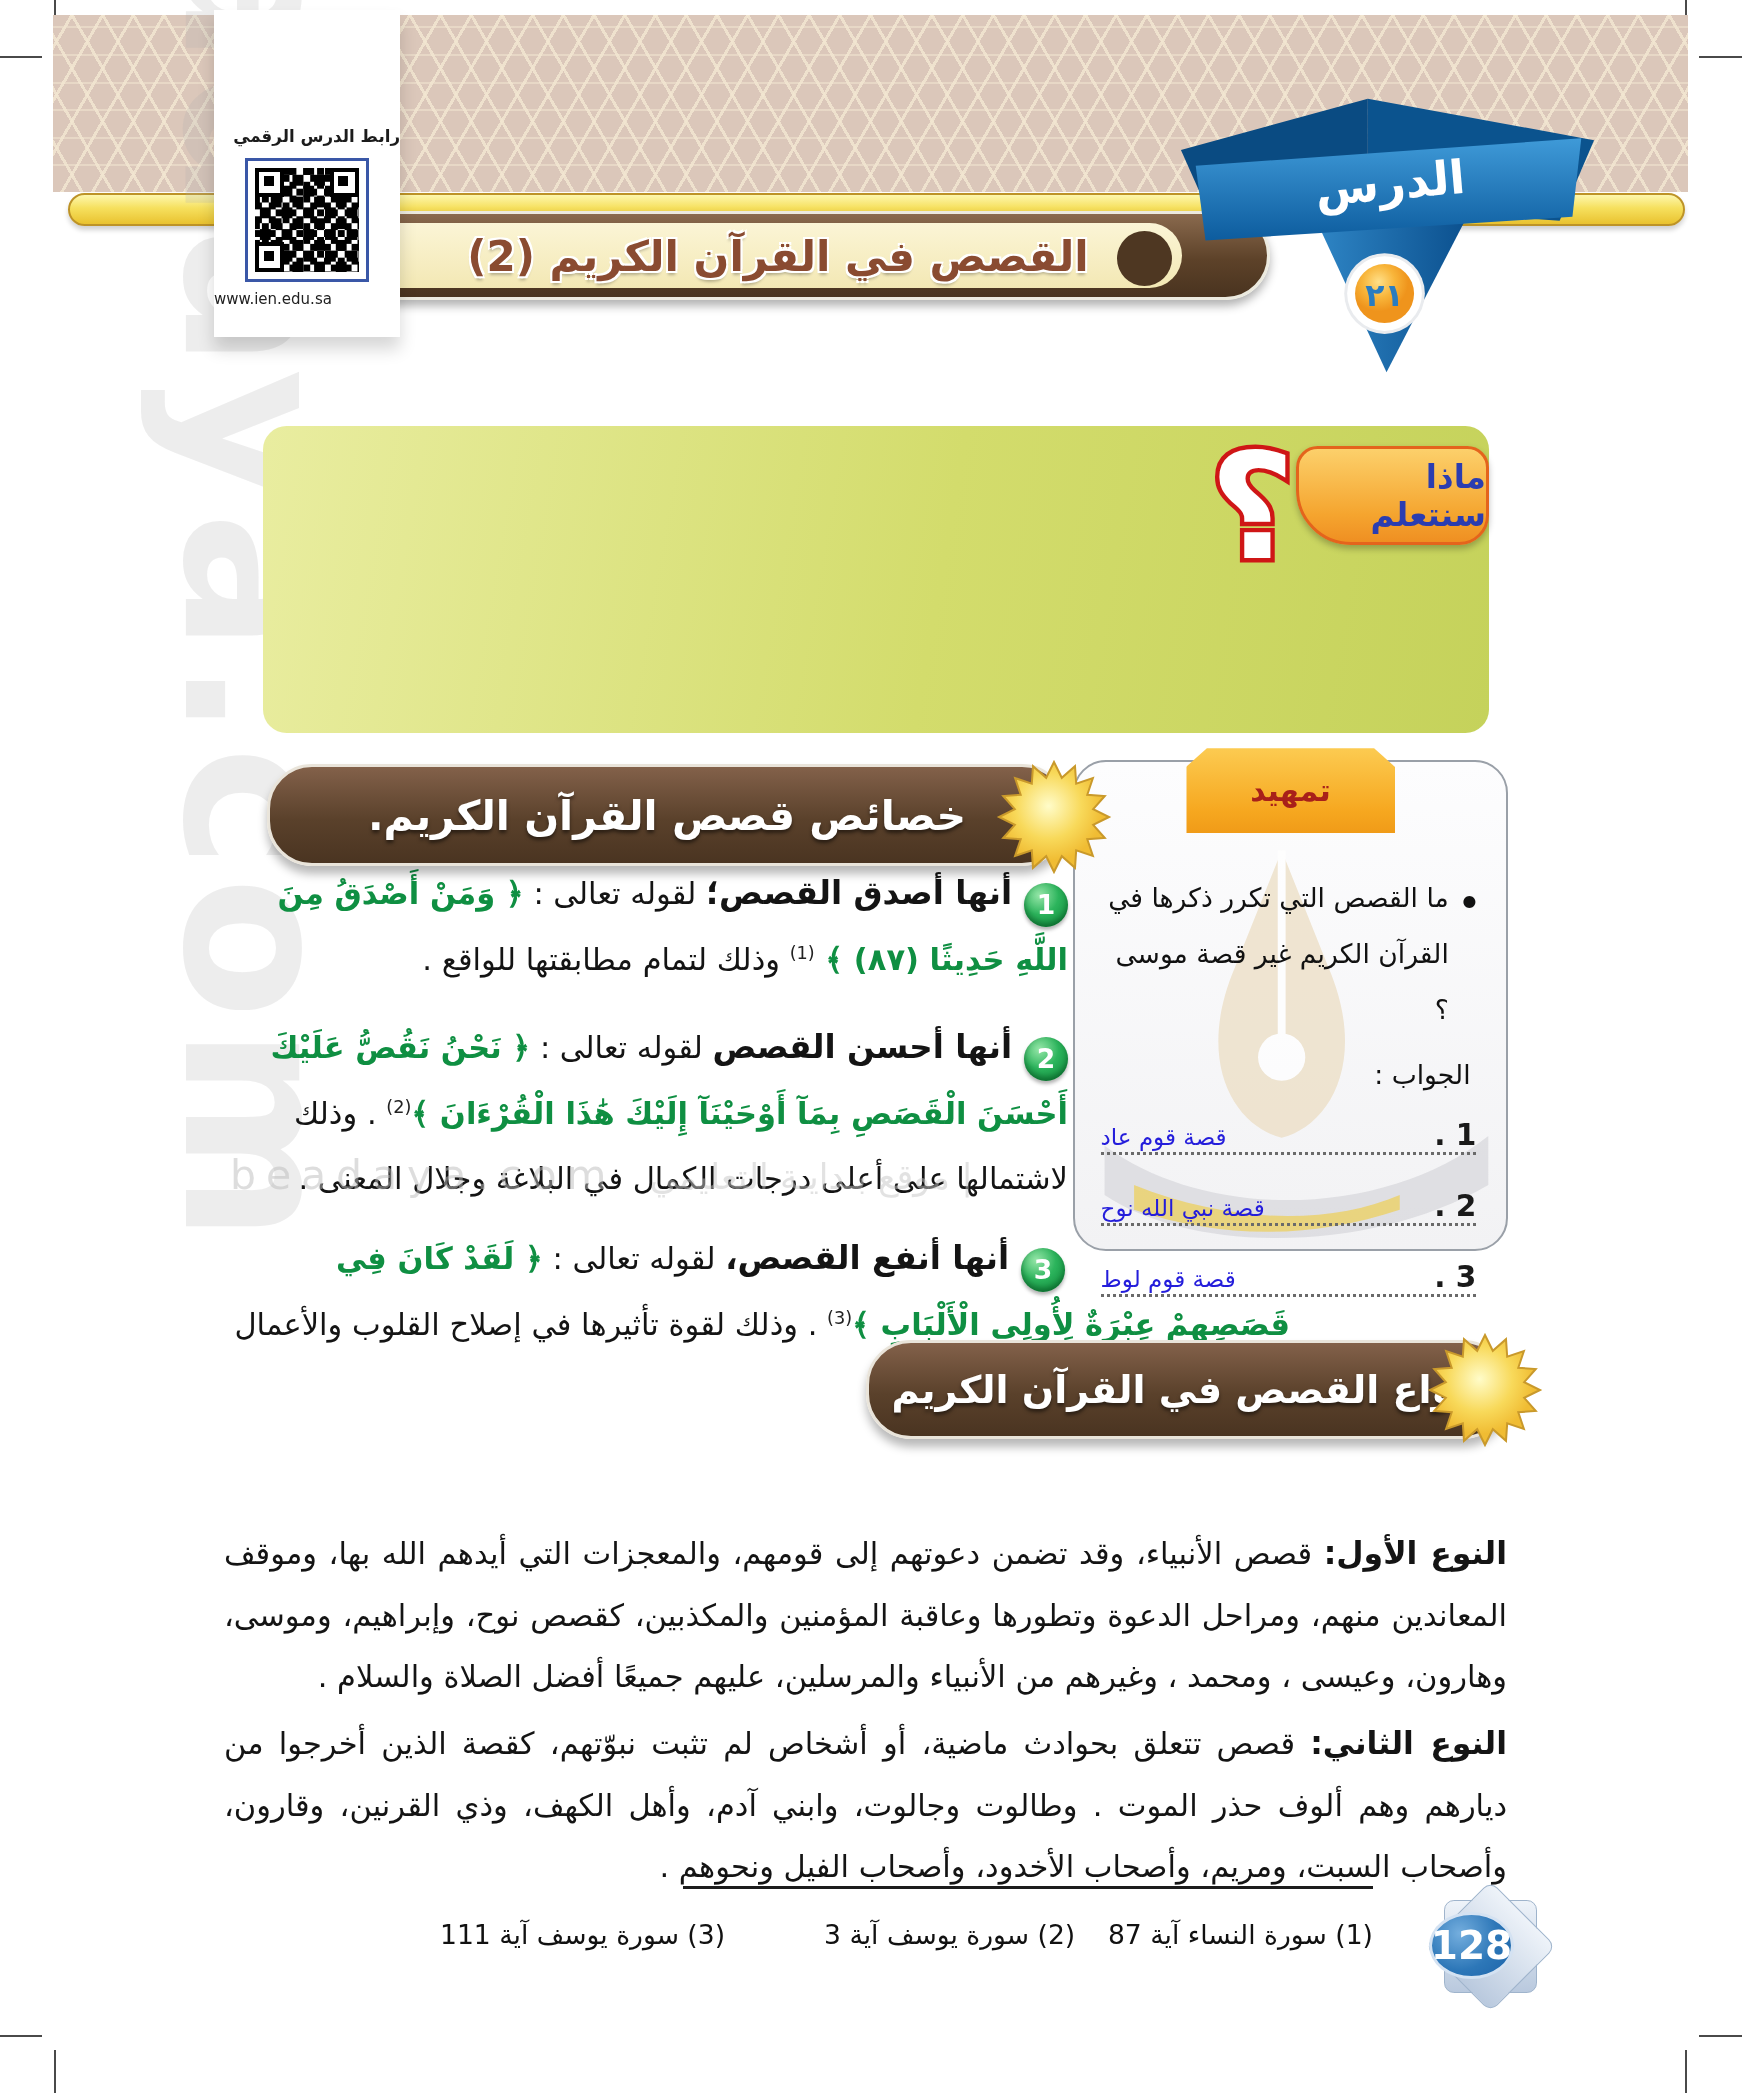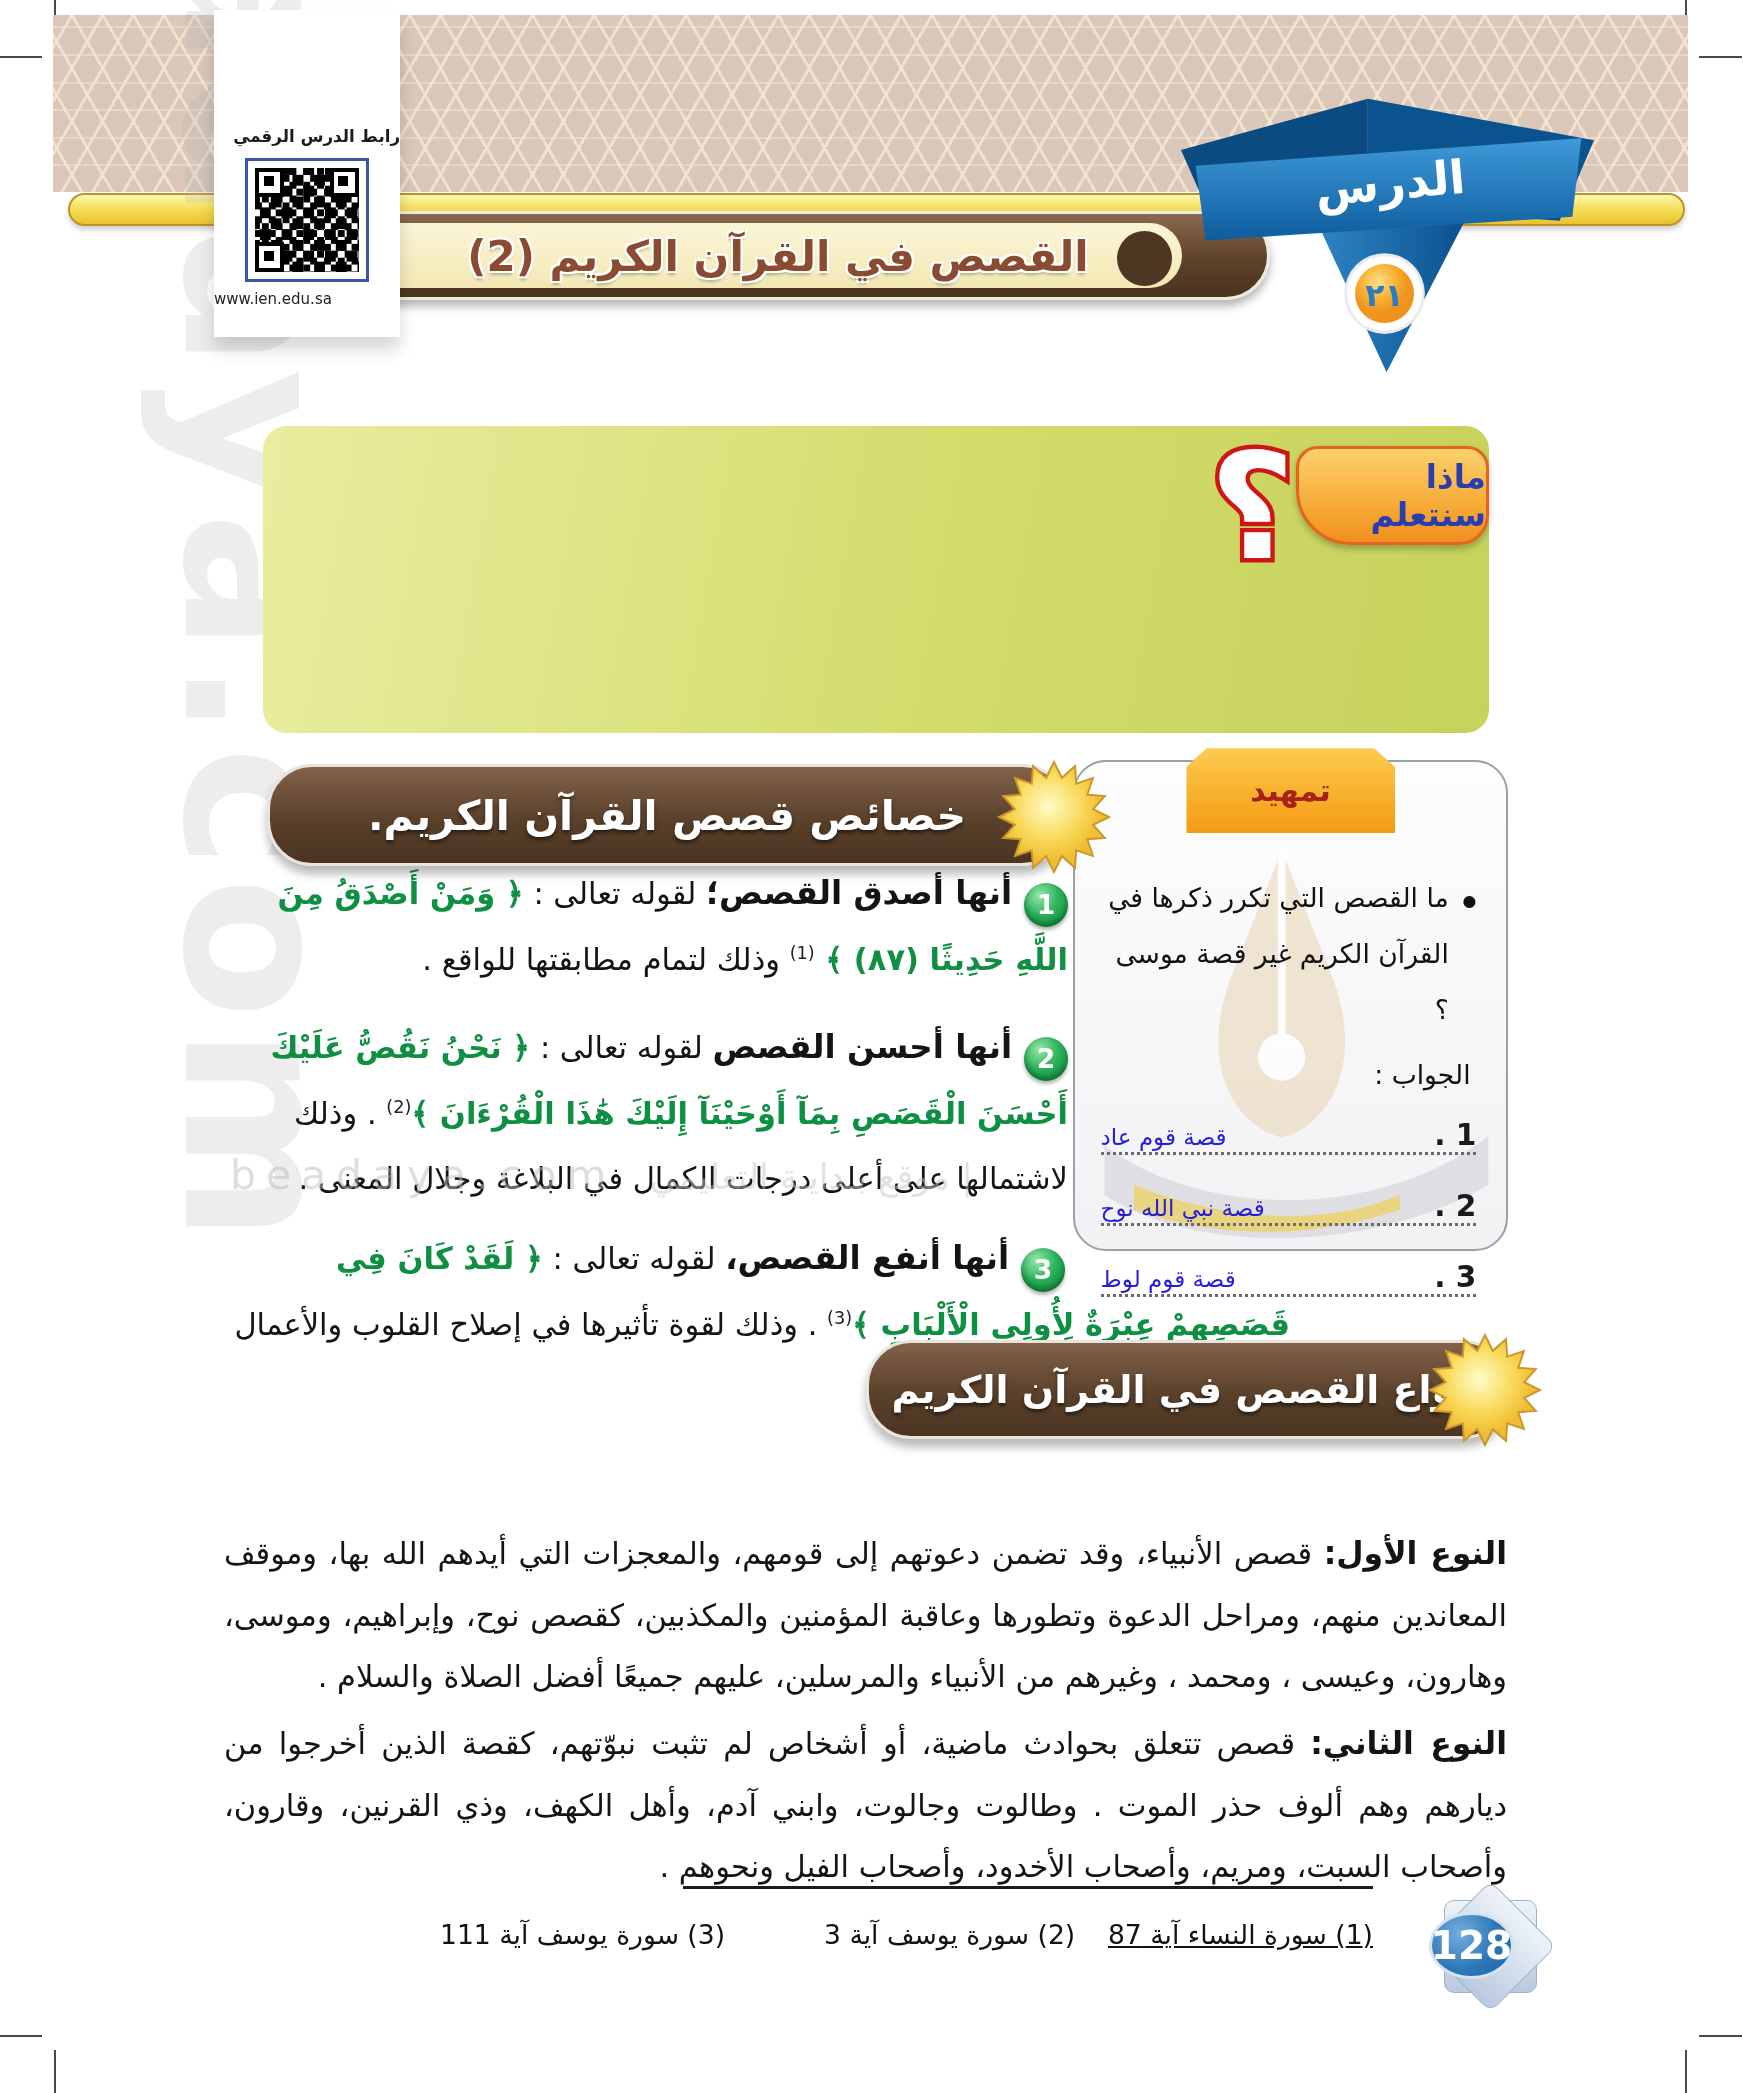--- a/index.html
+++ b/index.html
@@ -126,21 +126,21 @@
   .teal-heading { position:absolute; right:236px; top:1461px; font-size:33px; font-weight:bold; color:#176673; }
   .type-para { position:absolute; right:236px; left:225px; text-align:justify;
     font-size:30.5px; line-height:2.0; color:#141414; }
   .tp1 { top:1522px; }
   .tp2 { top:1712px; }
   .type-label { font-weight:bold; font-size:31.5px; }
 
   
   .fn-divider { position:absolute; left:684px; top:1886px; width:690px; height:3px; background:#1c1c1c; }
   .fnote { position:absolute; top:1919px; font-size:26.6px; color:#111; }
-  .fn1 { right:370px;text-decoration:underline; } .fn2 { left:825px; } .fn3 { left:441px; }
+  .fn1 { right:370px; } .fn2 { left:825px; } .fn3 { left:441px; }
 
   
   .badge { position:absolute; left:1425px; top:1880px; width:132px; height:132px; z-index:2; }
   .badge .sq { position:absolute; left:19.7px; top:19.7px; width:93px; height:93px; border-radius:9.9px;
     background:linear-gradient(180deg,#eef3f9 0%, #b9c9de 100%); border:1px solid #9fb4cc; }
   .badge .sq.rot { transform:rotate(45deg); }
   .badge-oval { position:absolute; left:1430px; top:1912px; width:85px; height:67px; border-radius:50%;
     background:radial-gradient(circle at 35% 30%, #74aede 0%, #2d77b8 55%, #1c63a8 100%);
     border:3px solid #d4e2f2; z-index:3; display:flex; align-items:center; justify-content:center;
     color:#fff; font-size:39px; font-weight:bold; }

